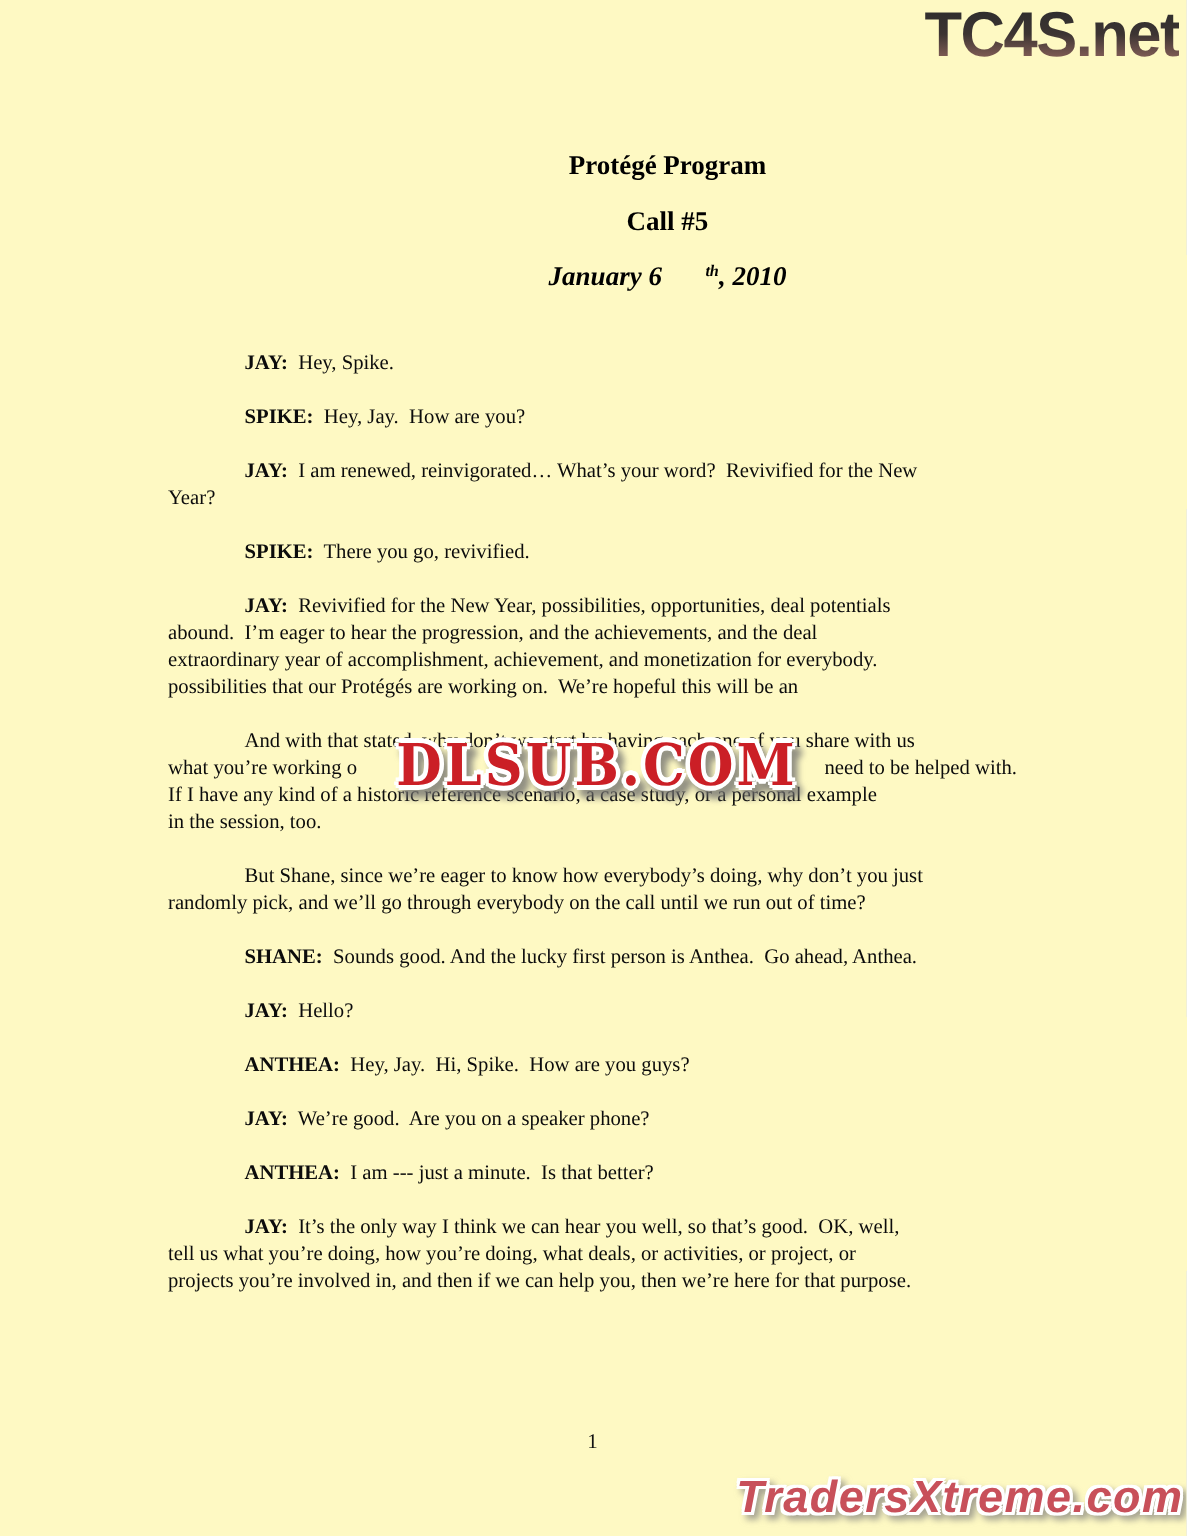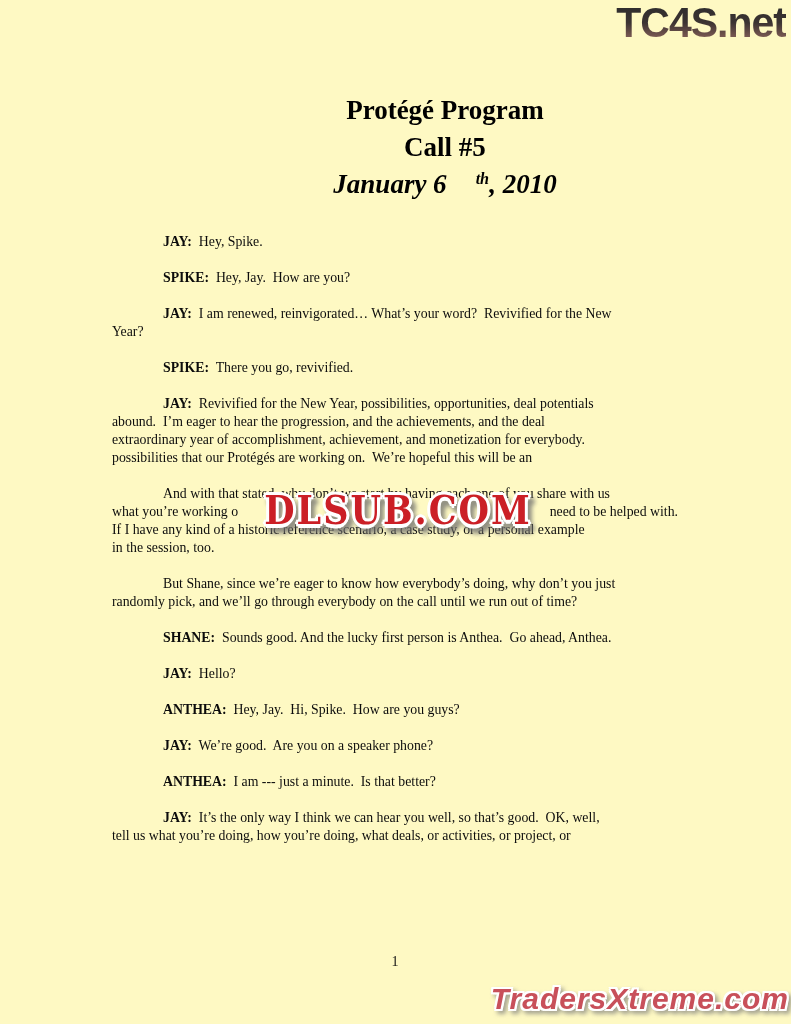--- a/index.html
+++ b/index.html
@@ -30,21 +30,21 @@
       background-clip:text;
       color:transparent;
     }
   }
 
   
   .title {
     position:absolute; top:92px; left:112px; width:566px;
     padding-left:50px;
     text-align:center;
-    font-weight:bold; font-size:27px; line-height:37px;
+    font-weight:bold; font-size:18px; line-height:37px;
     color:#000;
   }
   .title .date { font-style:italic; }
   .title .date sup {
     font-size:0.6em; font-style:italic;
     vertical-align:baseline; position:relative; top:-0.55em;margin-left:29px;
   }
 
   
   .transcript {
@@ -151,20 +151,21 @@
       </div>
       <div class="para">
         <div class="line indent"><span class="speaker">JAY:</span><span>  We’re good.  Are you on a speaker phone?</span></div>
       </div>
       <div class="para">
         <div class="line indent"><span class="speaker">ANTHEA:</span><span>  I am --- just a minute.  Is that better?</span></div>
       </div>
       <div class="para">
         <div class="line indent"><span class="speaker">JAY:</span><span>  It’s the only way I think we can hear you well, so that’s good.  OK, well,</span></div>
         <div class="line"><span>tell us what you’re doing, how you’re doing, what deals, or activities, or project, or</span></div>
+        <div class="line"><span>projects you’re involved in, and then if we can help you, then we’re here for that purpose.</span></div>
       </div>
     </div>
 
   <div class="watermark">DLSUB.COM</div>
 
   <div class="pagenum">1</div>
 
   <div class="traders">TradersXtreme.com</div>
 
 </div>

